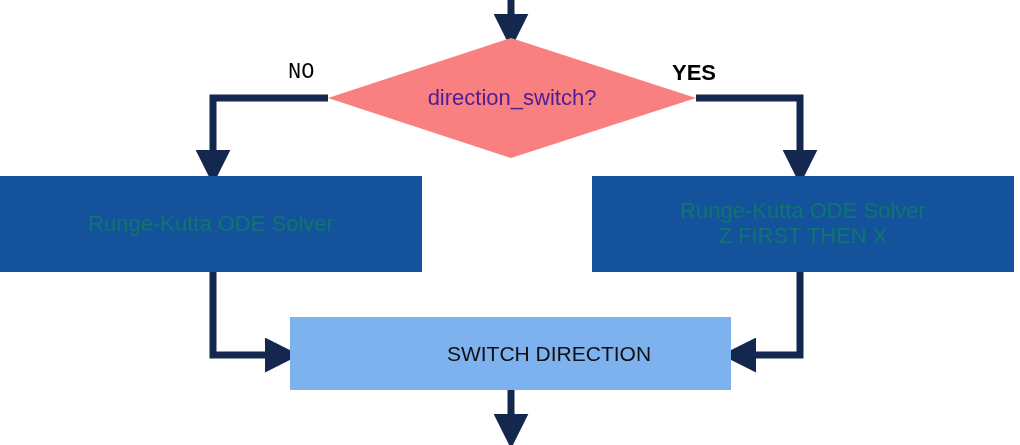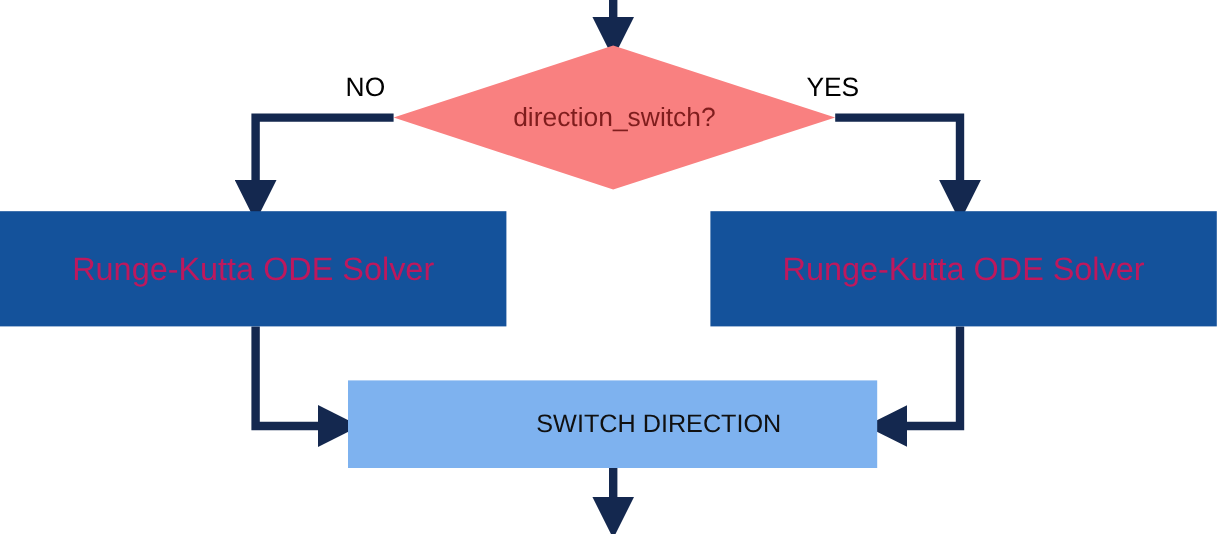--- a/index.html
+++ b/index.html
@@ -29,29 +29,29 @@
     display: flex;
     flex-direction: column;
     align-items: center;
     justify-content: center;
     text-align: center;
     line-height: 1.12;
     pointer-events: none;
     white-space: nowrap;
   }
   .solver-box-label {
-    color: #be185d;
-    font-size: 27px;
+    color: #0f766e;
+    font-size: 22px;
   }
   .switch-box-label {
     color: #101010;
     font-size: 21px;
   }
   .decision-label {
-    color: #7f1d1d;
+    color: #4c1d95;
     font-size: 22px;
   }
   .edge-label {
     position: absolute;
     color: #000000;
     font-size: 22px;
     white-space: nowrap;
   }
   .lbl-line { display: block; }
 </style>
@@ -85,29 +85,30 @@
 
     <rect x="290" y="317" width="441" height="73" fill="#7eb2ef"></rect>
 
     <line x1="511" y1="390" x2="511" y2="432" stroke="#14284f" stroke-width="7" marker-end="url(#arrowhead)"></line>
   </svg>
 
   <div class="node-label decision-label" style="left:328px; top:38px; width:368px; height:120px;">
     <span class="lbl-line">direction_switch?</span>
   </div>
 
-  <div class="edge-label" style="left:288px; top:60px;">NO</div>
+  <div class="edge-label" style="left:288px; top:60px;font-family:Liberation Mono, monospace;">NO</div>
 
-  <div class="edge-label" style="left:672px; top:60px;">YES</div>
+  <div class="edge-label" style="left:672px; top:60px;font-weight:bold;">YES</div>
 
   <div class="node-label solver-box-label" style="left:0px; top:176px; width:422px; height:96px;">
     <span class="lbl-line">Runge-Kutta ODE Solver</span>
   </div>
 
   <div class="node-label solver-box-label" style="left:592px; top:176px; width:422px; height:96px;">
     <span class="lbl-line">Runge-Kutta ODE Solver</span>
+    <span class="lbl-line">Z FIRST THEN X</span>
   </div>
 
   <div class="node-label switch-box-label" style="left:290px; top:317px; width:518px; height:73px;">
     <span class="lbl-line">SWITCH DIRECTION</span>
   </div>
 
 </div>
 
 </body></html>

